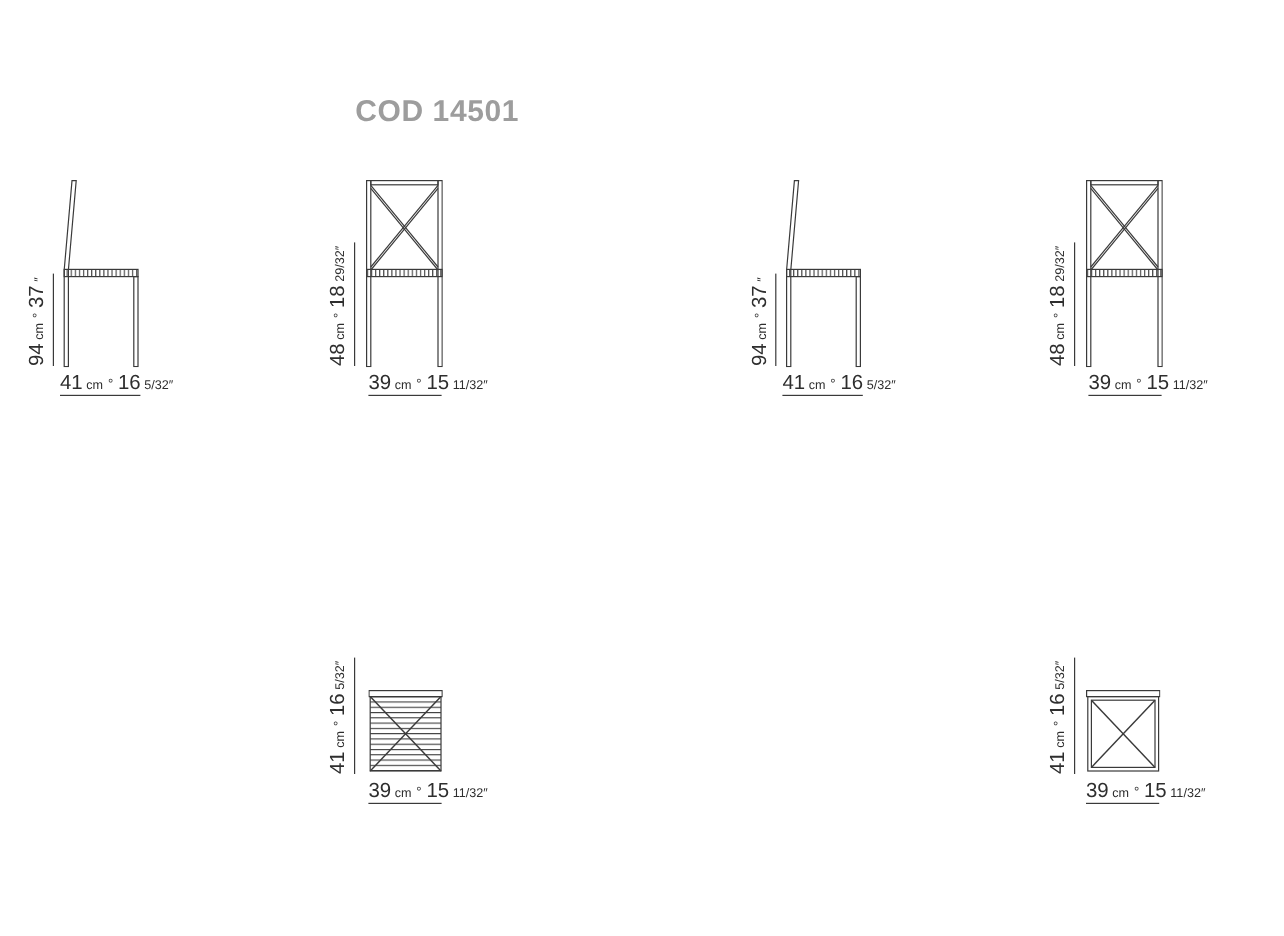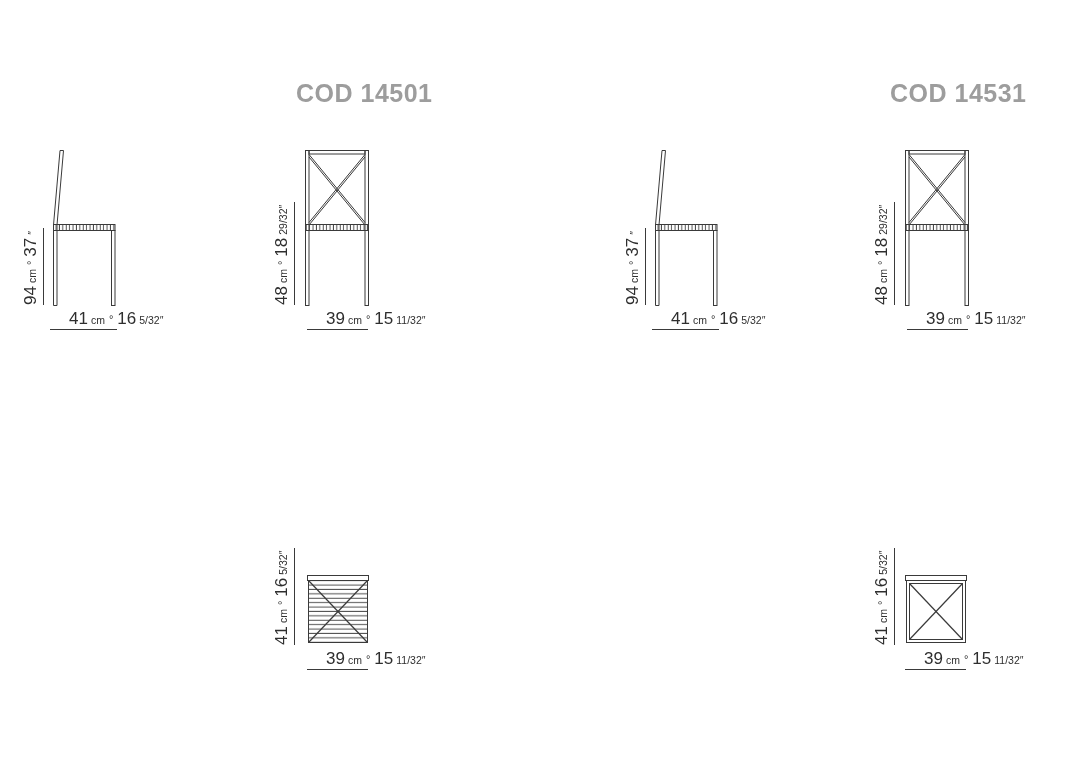--- a/index.html
+++ b/index.html
@@ -4,21 +4,21 @@
 <style>
   html,body{margin:0;padding:0;background:#fff;}
   body{font-family:"Liberation Sans", sans-serif;}
   .canvas{position:relative;width:1070px;height:672px;background:#ffffff;overflow:hidden;}
   .title{position:absolute;font-size:25px;font-weight:700;color:#9d9d9d;letter-spacing:0.5px;white-space:nowrap;}
   .dim{color:#2e2e2e;white-space:nowrap;line-height:20px;}
   .dim .big{font-size:17px;}
   .dim .small{font-size:10.5px;margin-left:3px;}
   .dim .sep{font-size:11px;margin:0 4px;vertical-align:1px;}
   .dim-v{position:absolute;transform:rotate(-90deg);transform-origin:0 0;border-bottom:1px solid #3a3a3a;width:max-content;padding:0 3px 1px 0;}
-  .dim-h-text{position:absolute;margin-left:19px;}
+  .dim-h-text{position:absolute;}
   .dim-line{position:absolute;height:1px;background:#3a3a3a;}
   .drawing{position:absolute;}
   .s{stroke:#3a3a3a;stroke-width:1;fill:none;}
   .s2{stroke:#3a3a3a;stroke-width:1.2;fill:none;}
 </style>
 </head>
 <body>
 
 <div class="canvas">
 
@@ -77,21 +77,20 @@
     </g>
   </svg>
   <div class="dim dim-v" style="left:272px;top:645px">
     <span class="big">41</span><span class="small">cm</span><span class="sep">°</span><span class="big">16</span><span class="small">5/32″</span>
   </div>
   <div class="dim dim-h-text" style="left:307px;top:649px">
     <span class="big">39</span><span class="small">cm</span><span class="sep">°</span><span class="big">15</span><span class="small">11/32″</span>
   </div>
   <div class="dim-line" style="left:307px;top:669px;width:61px"></div>
 
-  <div class="title" style="left:890px;top:79px">COD 14531</div>
 
   <svg class="drawing" style="left:650px;top:150px" width="72" height="156" viewBox="0 0 72 156">
     <path class="s" d="M12 0.5 L15.5 0.5 L9 75 L9 155.5 L5.5 155.5 L5.5 75 Z"></path>
     <rect x="5.5" y="74.5" width="61.5" height="6" fill="url(#seat-hatch)" stroke="#3a3a3a" stroke-width="1"></rect>
     <rect class="s" x="63.5" y="80.5" width="3.5" height="75"></rect>
   </svg>
   <div class="dim dim-v" style="left:623px;top:305px">
     <span class="big">94</span><span class="small">cm</span><span class="sep">°</span><span class="big">37</span><span class="small">″</span>
   </div>
   <div class="dim dim-h-text" style="left:652px;top:309px">

